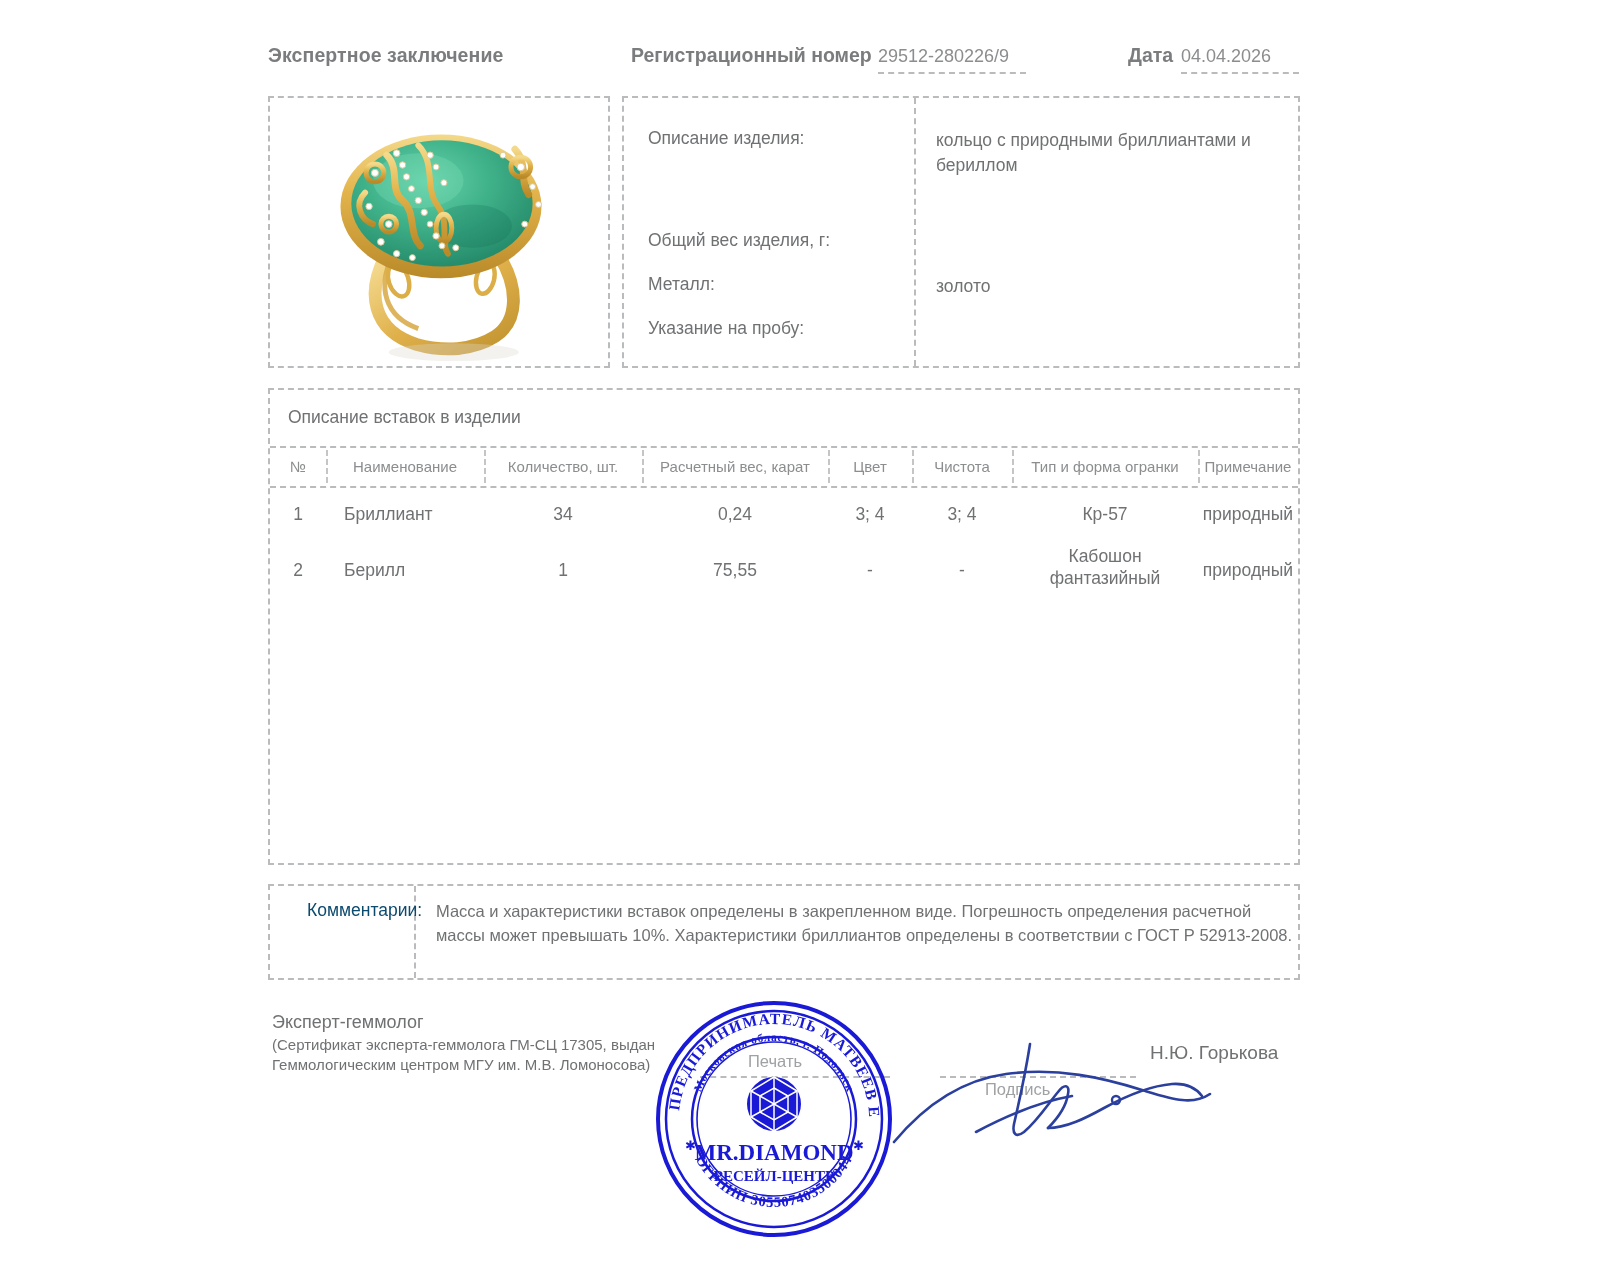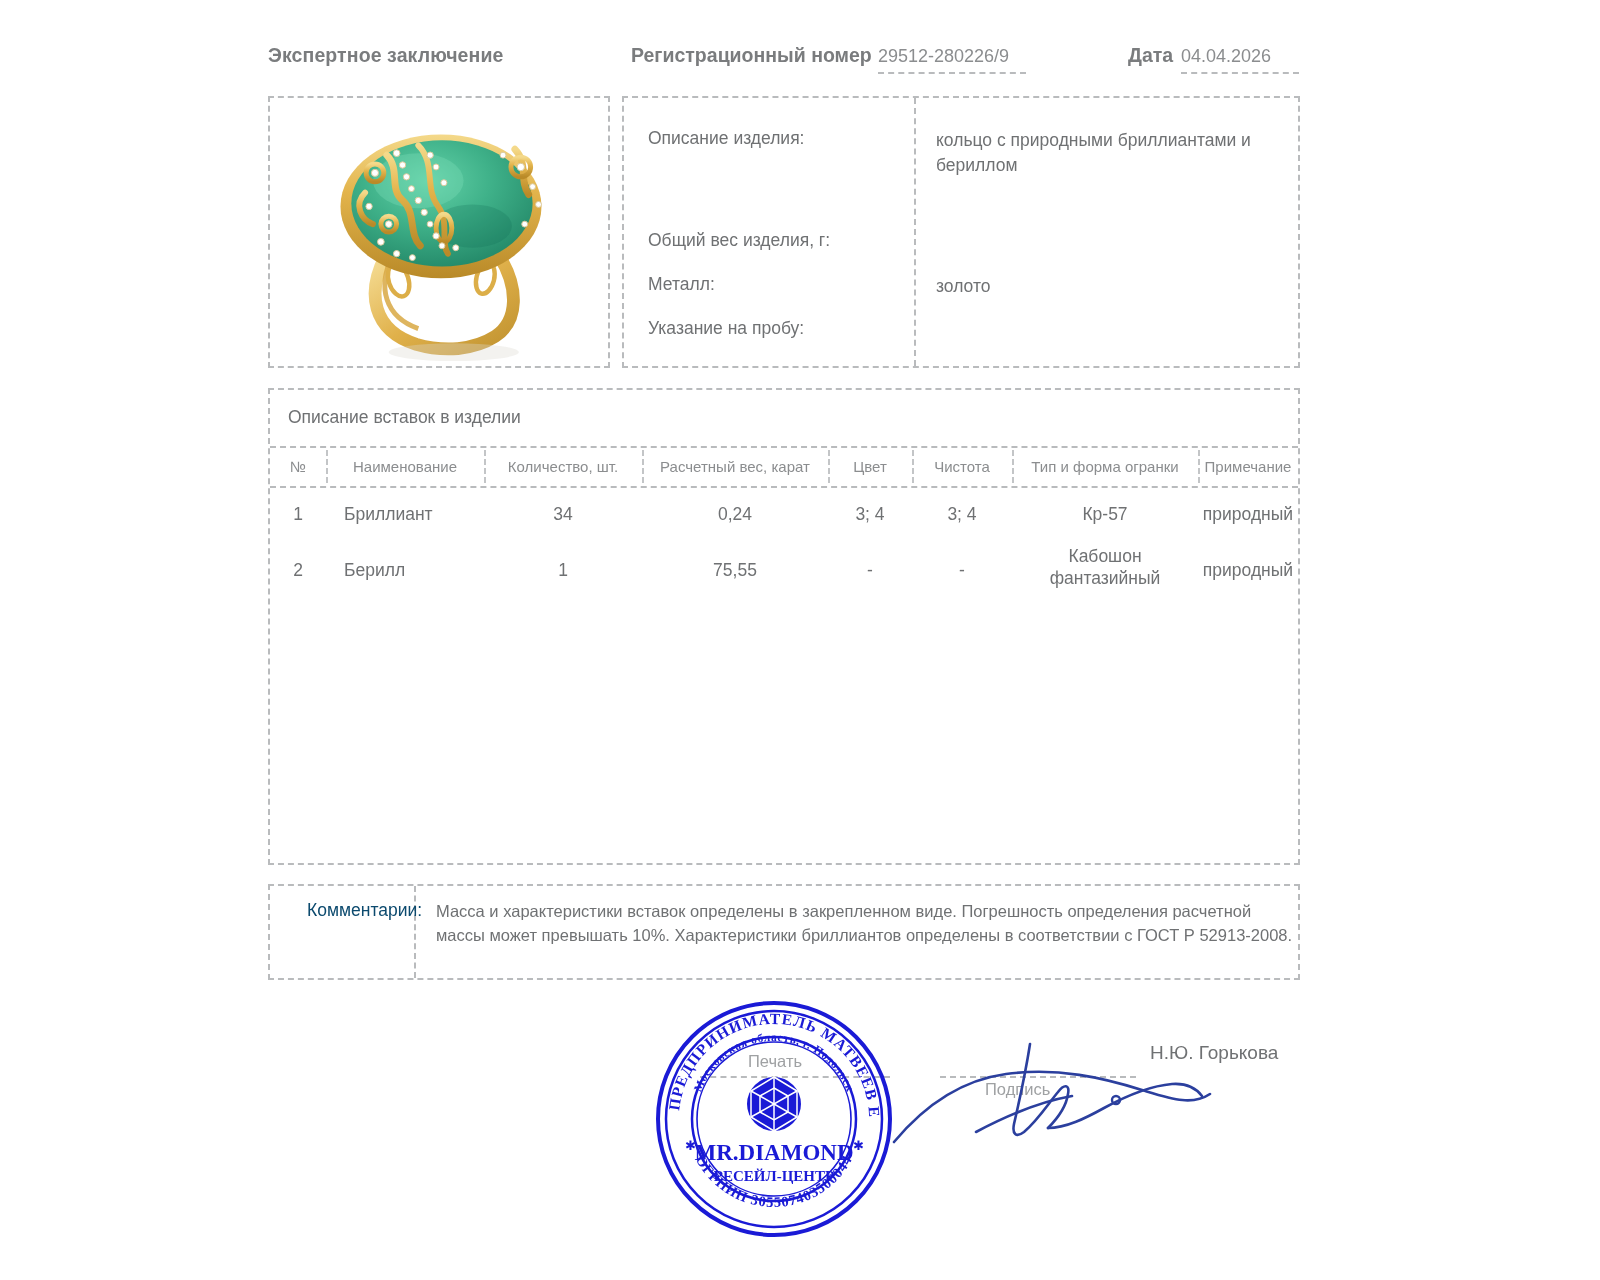--- a/index.html
+++ b/index.html
@@ -449,20 +449,24 @@
       </div>
     <div class="tbl-cell" style="left:928px;top:154px; width:100px; height:52px">природный</div>
   </div>
 
   <div class="comments-box">
     <div class="comments-divider"></div>
     <div class="comments-label">Комментарии:</div>
     <div class="comments-text">Масса и характеристики вставок определены в закрепленном виде. Погрешность определения расчетной массы может превышать 10%. Характеристики бриллиантов определены в соответствии с ГОСТ Р 52913-2008.</div>
   </div>
 
+  <div class="expert-block">
+    <div class="expert-title">Эксперт-геммолог</div>
+    <div class="expert-sub">(Сертификат эксперта-геммолога ГМ-СЦ 17305, выдан Геммологическим центром МГУ им. М.В. Ломоносова)</div>
+  </div>
 
   <div class="seal-dash"></div>
   <div class="seal-label">Печать</div>
 
   <svg class="stamp" viewBox="0 0 238 238">
     <defs>
       <path id="arcOuterTop" d="M 24 119 A 95 95 0 0 1 214 119"></path>
       <path id="arcInnerTop" d="M 41 119 A 78 78 0 0 1 197 119"></path>
       <path id="arcBottom" d="M 31 119 A 88 88 0 0 0 207 119"></path>
     </defs>

